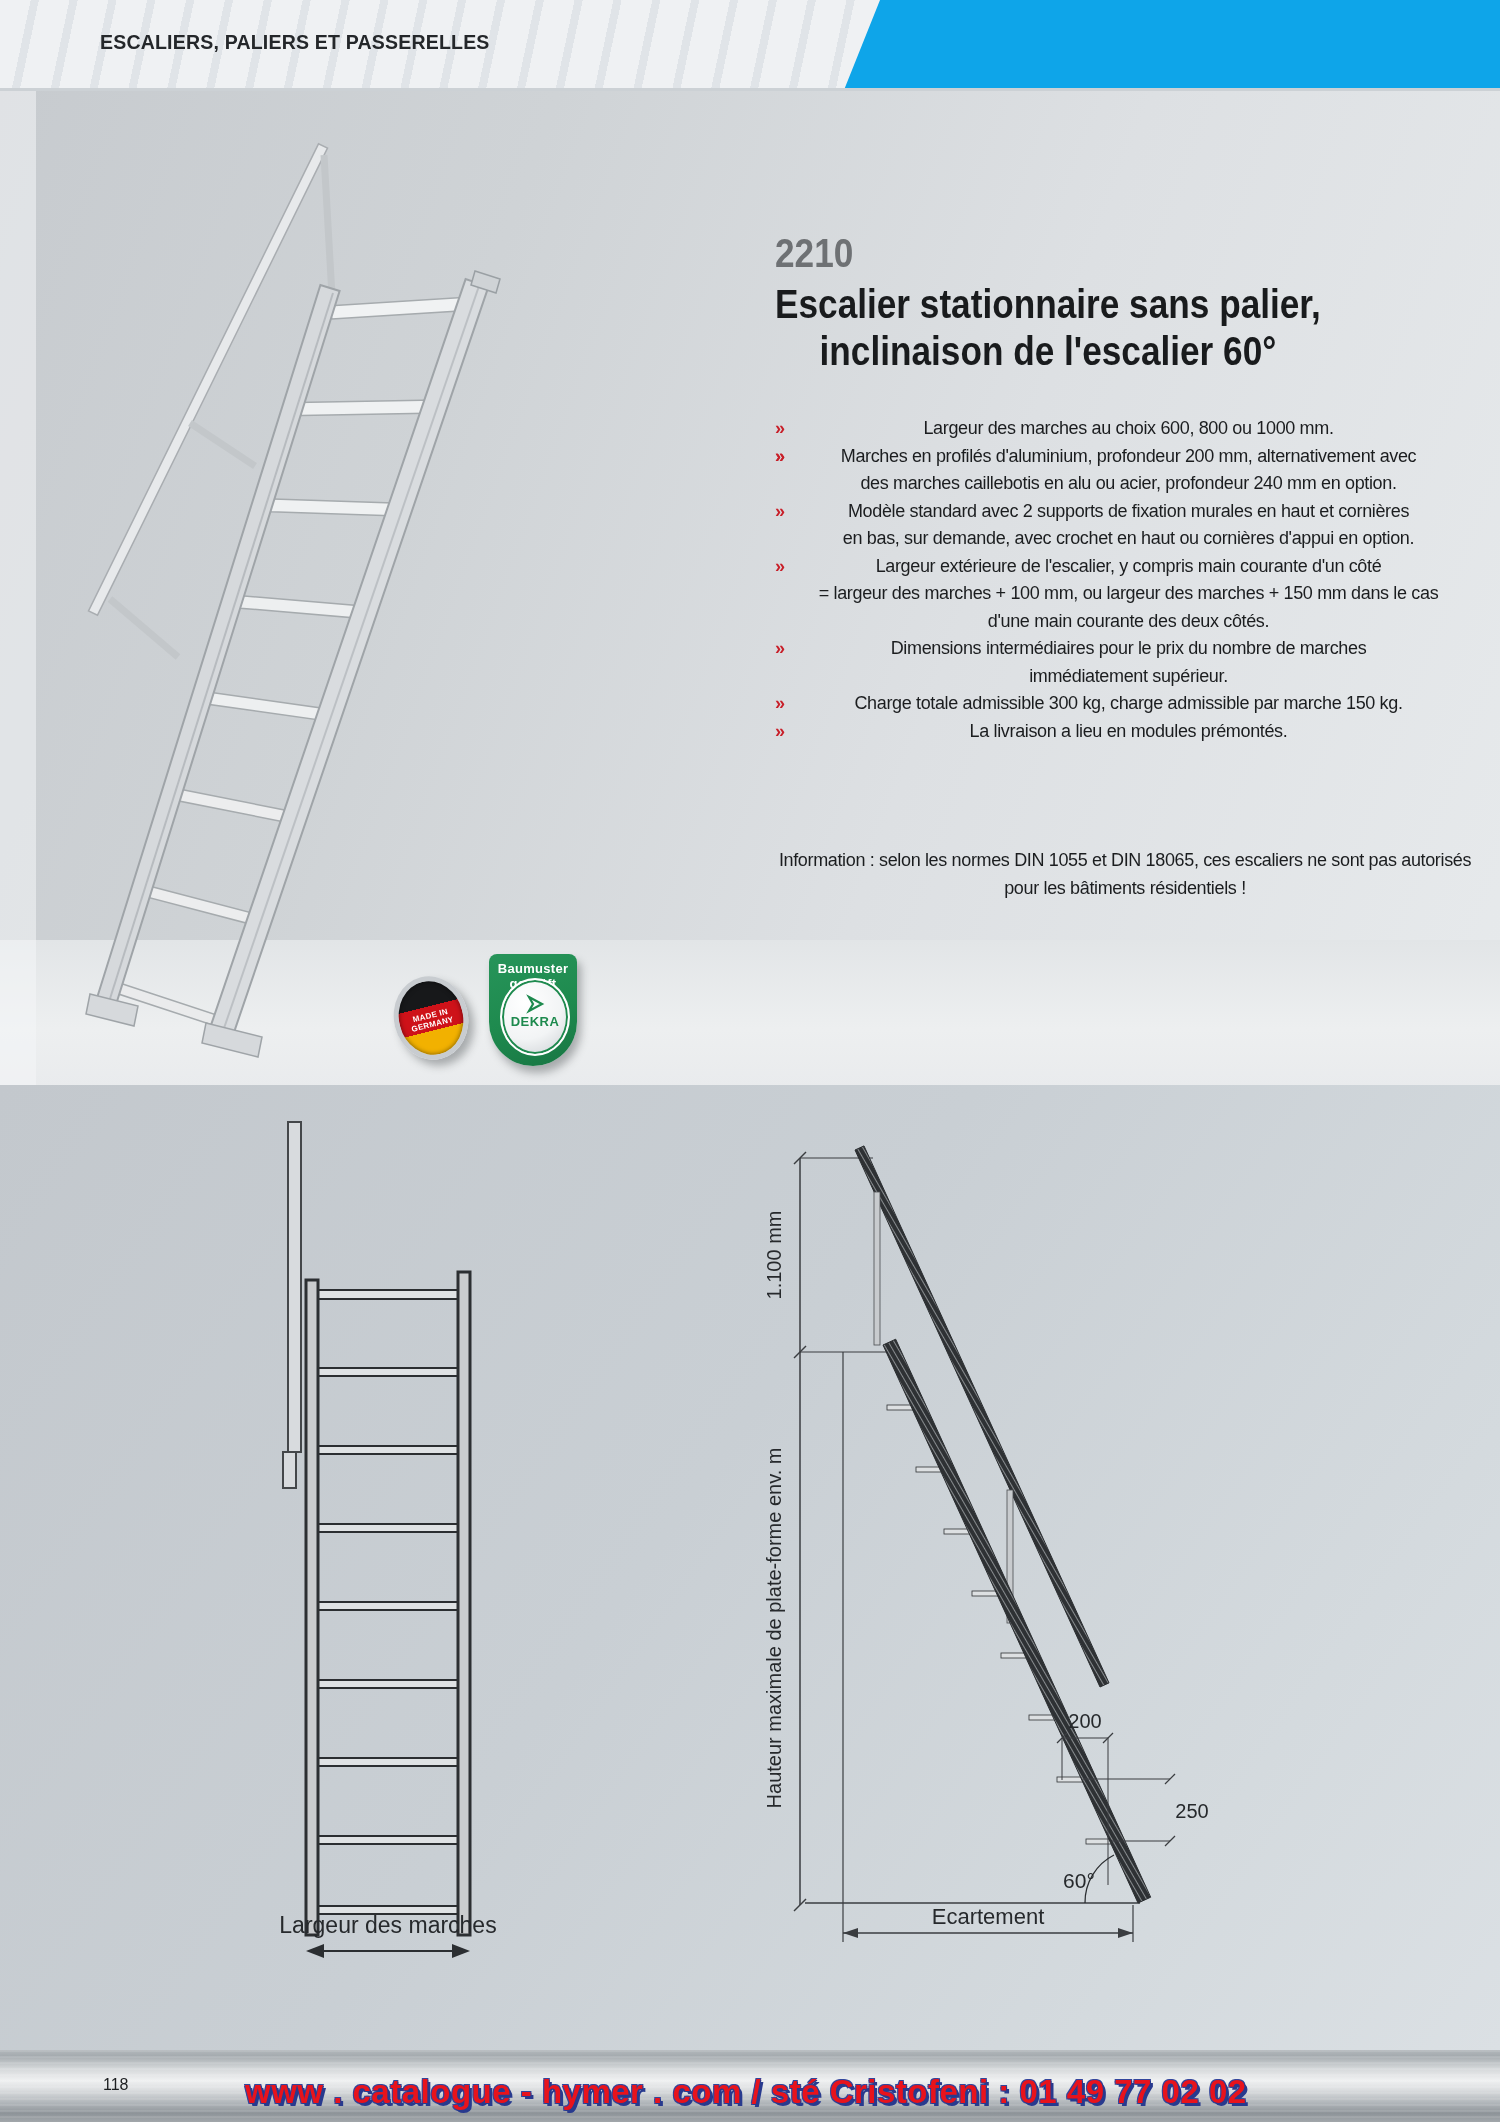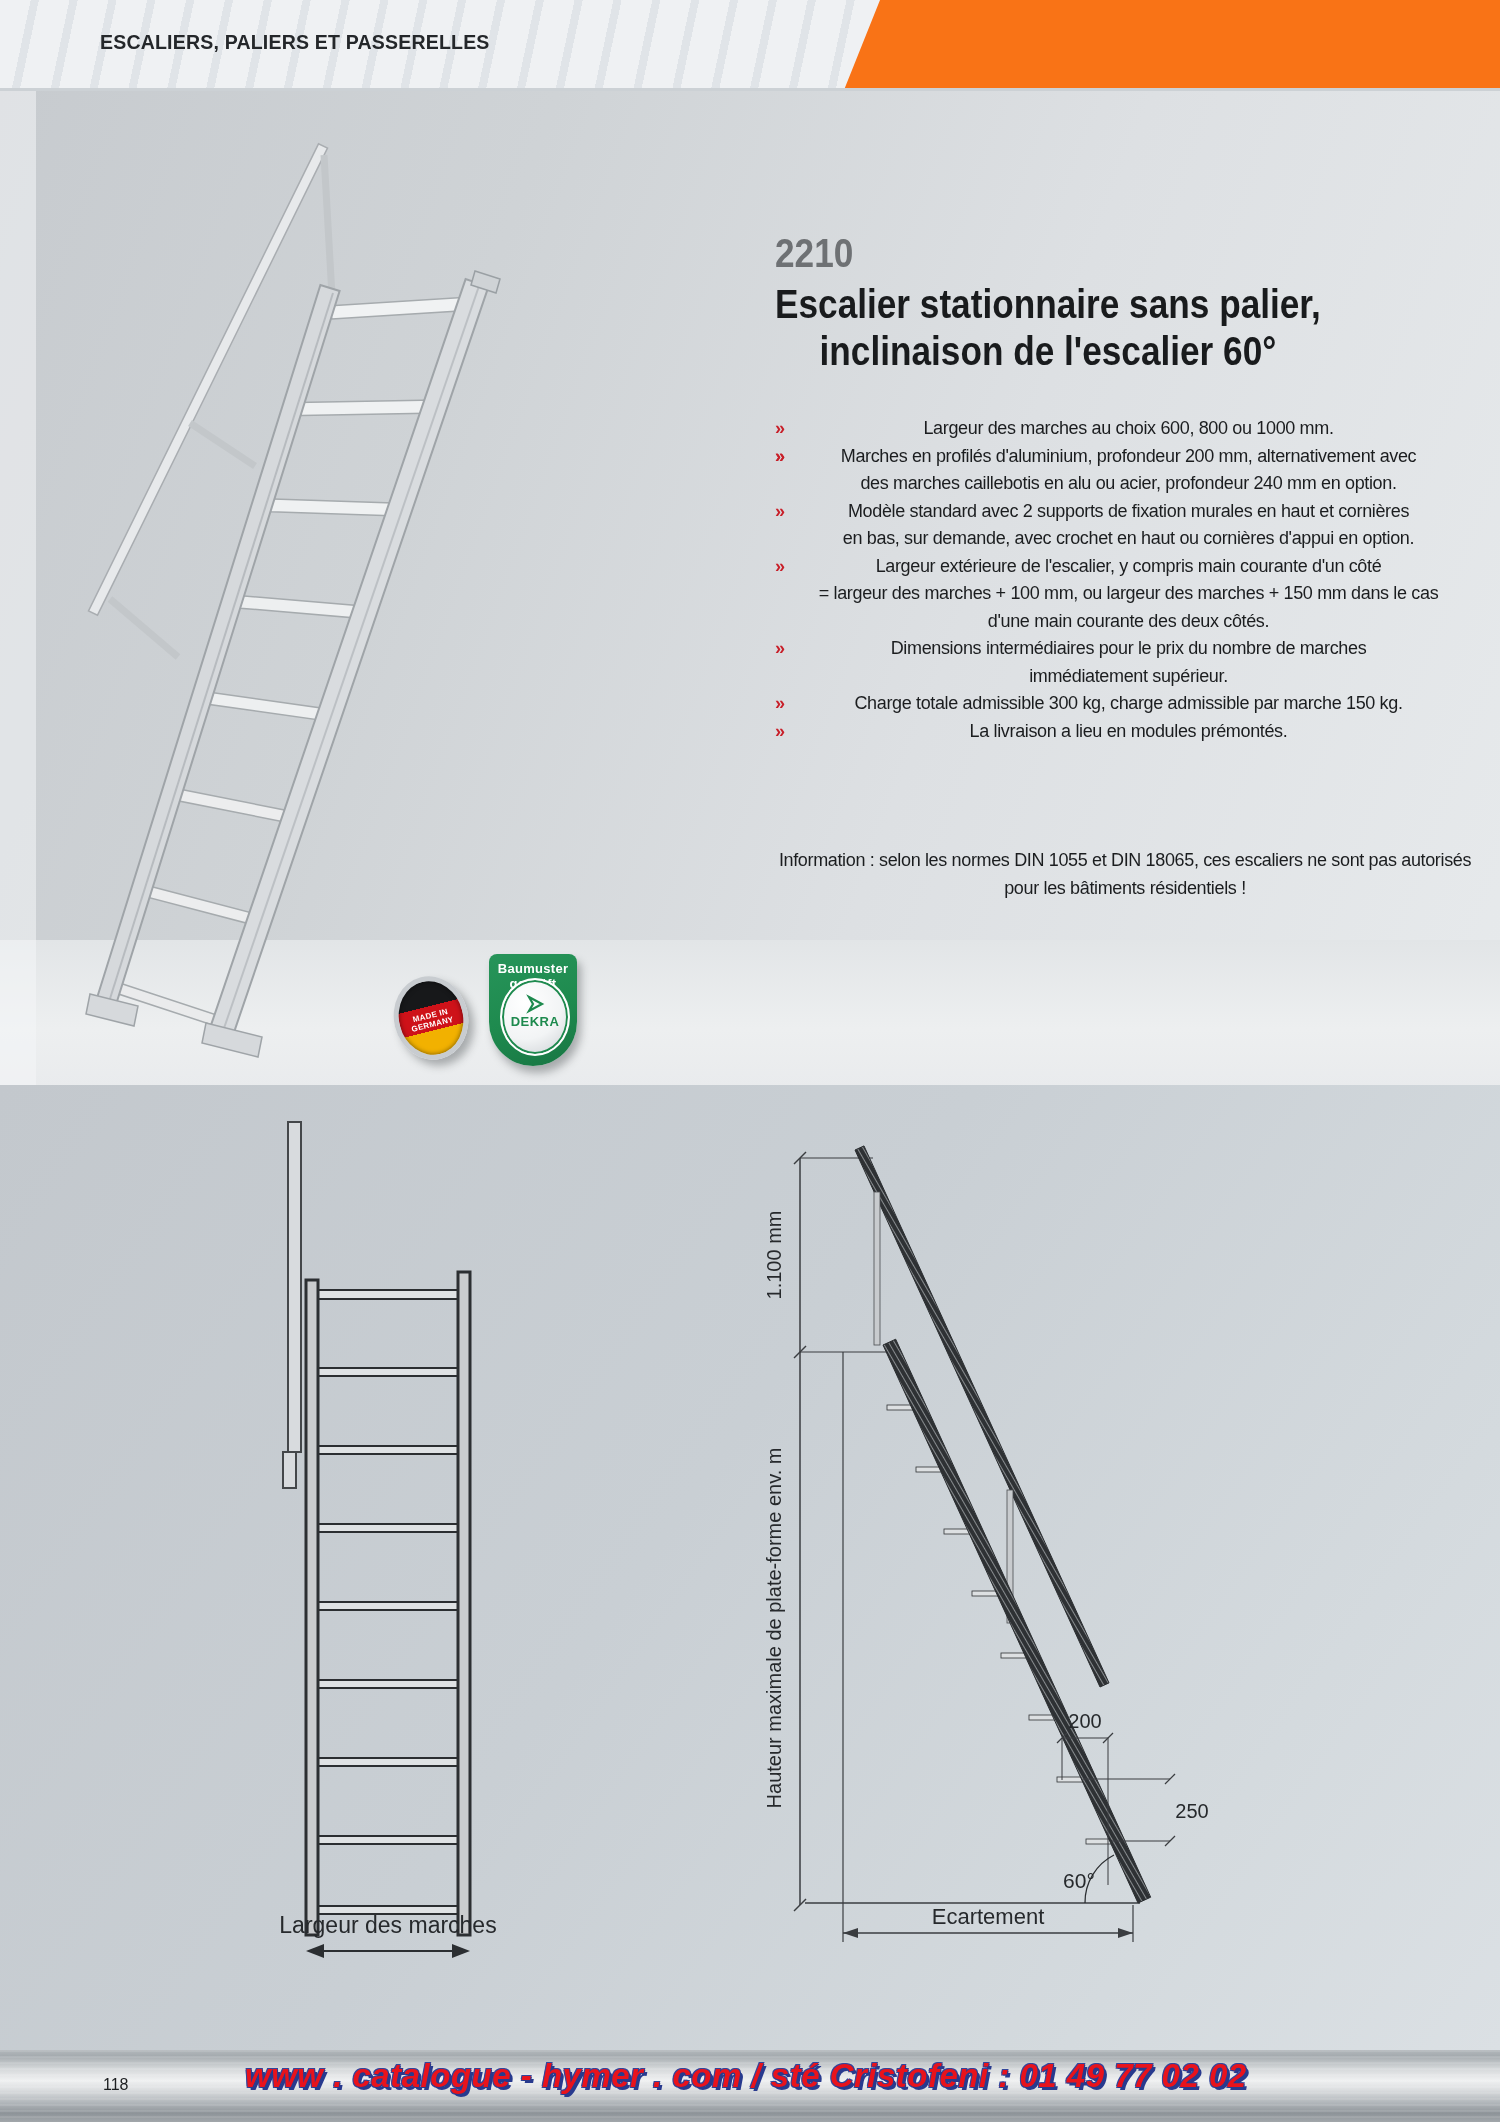--- a/index.html
+++ b/index.html
@@ -2,21 +2,21 @@
 <html><head>
 <meta charset="utf-8">
 <style>
   html,body{margin:0;padding:0;background:#888;}
   .page{
     position:relative;width:1500px;height:2122px;overflow:hidden;
     background:#dfe3e6;font-family:"Liberation Sans",sans-serif;
     -webkit-font-smoothing:antialiased;
   }
   
-  .header{position:absolute;left:0;top:0;width:1500px;height:88px;background:#f97316;}
+  .header{position:absolute;left:0;top:0;width:1500px;height:88px;background:#0ea5e9;}
   .header-stripes{
     position:absolute;left:0;top:0;width:880px;height:88px;
     background:repeating-linear-gradient(102deg,#eff1f3 0px,#eff1f3 30px,#e0e4e8 30px,#e0e4e8 38px);
     clip-path:polygon(0 0,100% 0,96% 100%,0 100%);
   }
   .header-title{
     position:absolute;left:100px;top:30px;font-size:21px;font-weight:700;color:#24272a;
     letter-spacing:.2px;transform:scaleX(.93);transform-origin:left top;white-space:nowrap;
   }
   
@@ -91,24 +91,23 @@
   svg text{font-family:"Liberation Sans",sans-serif;fill:#26292c;}
   
   .footer{
     position:absolute;left:0;top:2050px;width:1500px;height:72px;
     background:
       repeating-linear-gradient(180deg,rgba(255,255,255,.10) 0 2px,rgba(0,0,0,0) 2px 6px),
       linear-gradient(180deg,#b3b8bc 0%,#a5abaf 8%,#d5d8da 26%,#eff0f1 42%,#dcdee0 55%,#b4b9bd 72%,#8e9499 88%,#a2a7ab 100%);
   }
   .page-number{position:absolute;left:103px;top:26px;font-size:16px;font-weight:400;color:#1d1f21;}
   .watermark{
-    position:absolute;left:245px;top:7px;white-space:nowrap;
+    position:absolute;left:245px;top:23px;white-space:nowrap;
     font-size:33px;font-weight:700;letter-spacing:.5px;color:#e8131c;
     text-shadow:3px 3px 0 #283a8e,1px 1px 0 #283a8e,-1px -1px 0 #33459b,1px -1px 0 #33459b,-1px 1px 0 #33459b;
-    font-style:italic;
   }
 </style>
 </head>
 <body>
 
 <div class="page">
 
   <div class="header">
     <div class="header-stripes"></div>
     <div class="header-title">ESCALIERS, PALIERS ET PASSERELLES</div>

